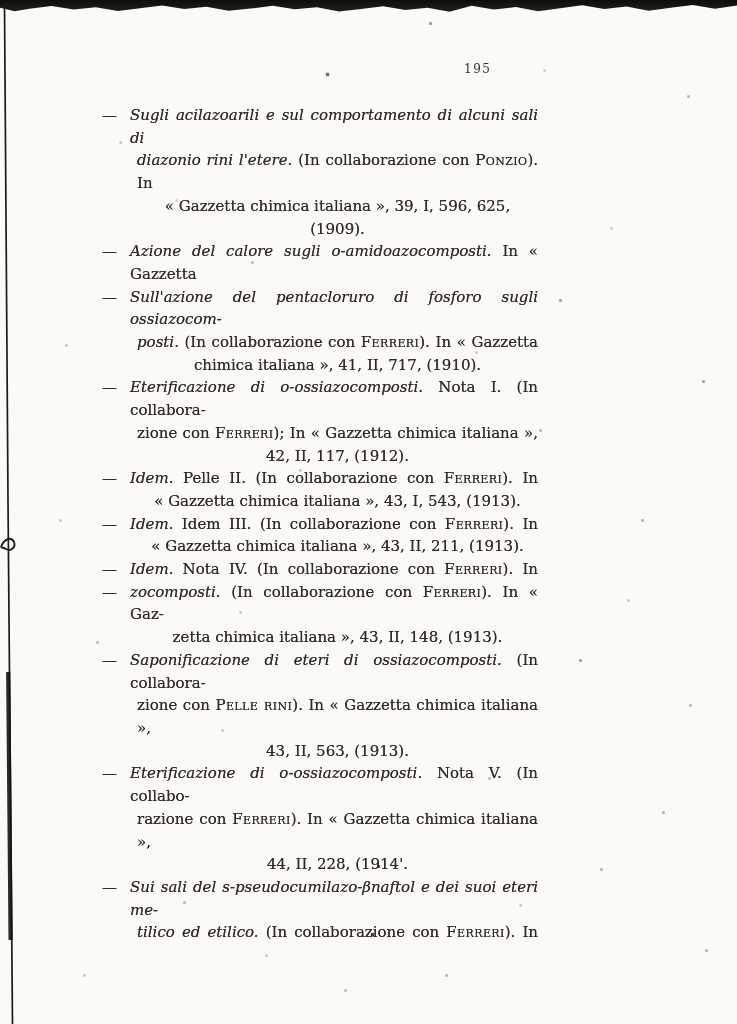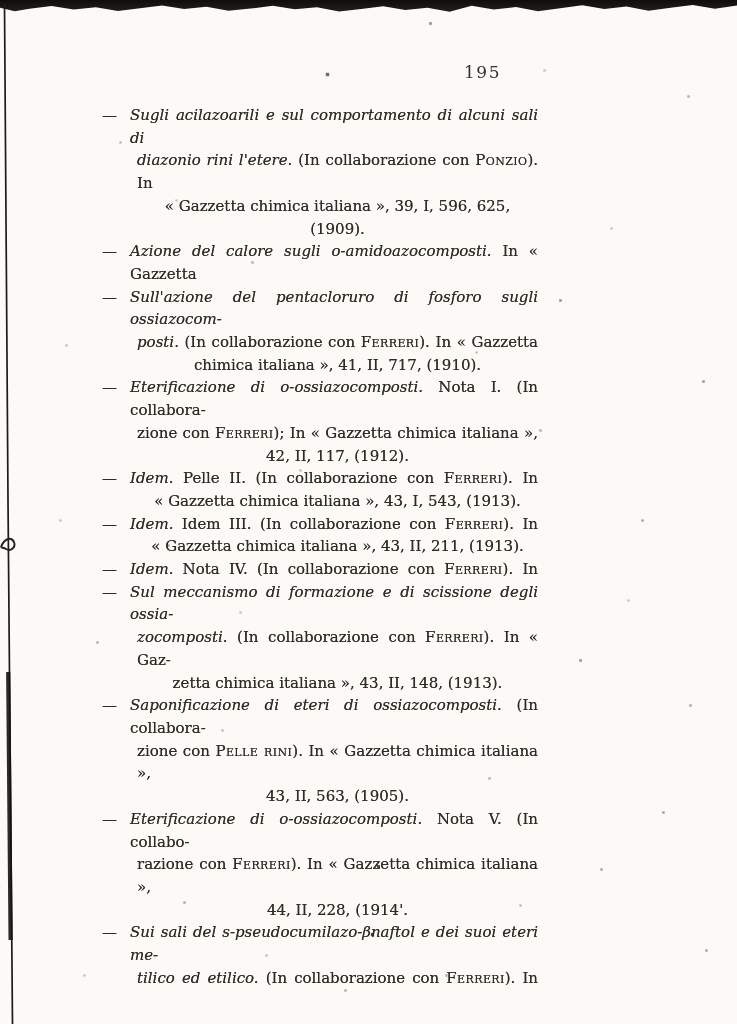--- a/index.html
+++ b/index.html
@@ -30,21 +30,21 @@
     position:absolute;top:0;left:0;width:737px;height:13px;
     background:linear-gradient(#0e0d0b,#24221c);
     clip-path:polygon(0% 0%,100% 0%,100% 42%,97% 68%,94% 38%,91% 60%,88% 82%,85% 50%,
       82% 70%,79% 40%,76% 64%,73% 86%,70% 54%,67% 74%,64% 44%,61% 90%,58% 60%,55% 76%,
       52% 48%,49% 70%,46% 88%,43% 56%,40% 72%,37% 44%,34% 66%,31% 82%,28% 52%,25% 70%,
       22% 42%,19% 64%,16% 84%,13% 56%,10% 74%,7% 46%,4% 68%,2% 86%,0% 60%);
   }
   .scan-left{position:absolute;top:0;left:0;}
   .page-number{
     position:absolute;left:464px;top:62px;
-    font-size:17px;letter-spacing:1.5px;color:#34322c;
+    font-size:12px;letter-spacing:1.5px;color:#34322c;
   }
   .bib{
     position:absolute;left:130px;top:104px;width:408px;
     font-size:15px;line-height:22.7px;color:#2e2b24;
     text-shadow:0 0 0.35px rgba(42,40,32,0.75);
   }
   .entry{position:relative;}
   .dash{position:absolute;left:-28px;top:0;}
   .line{text-align:center;}
   .line.just{text-align:justify;text-align-last:justify;}
@@ -100,29 +100,28 @@
         <span class="dash">—</span>
         <div class="line just"><span class="seg-i">Idem.</span><span class="seg-r"> Idem III. (In collaborazione con </span><span class="seg-sc">Ferreri</span><span class="seg-r">). In</span></div>
         <div class="line"><span class="seg-r">« Gazzetta chimica italiana », 43, II, 211, (1913).</span></div>
       </div>
       <div class="entry">
         <span class="dash">—</span>
         <div class="line just"><span class="seg-i">Idem.</span><span class="seg-r"> Nota IV. (In collaborazione con </span><span class="seg-sc">Ferreri</span><span class="seg-r">). In</span></div>
       </div>
       <div class="entry">
         <span class="dash">—</span>
-        <div class="line just"><span class="seg-i">Sul meccanismo di formazione e di scissione degli ossia-</span></div>
         <div class="line just"><span class="seg-i">zocomposti.</span><span class="seg-r"> (In collaborazione con </span><span class="seg-sc">Ferreri</span><span class="seg-r">). In « Gaz-</span></div>
         <div class="line"><span class="seg-r">zetta chimica italiana », 43, II, 148, (1913).</span></div>
       </div>
       <div class="entry">
         <span class="dash">—</span>
         <div class="line just"><span class="seg-i">Saponificazione di eteri di ossiazocomposti.</span><span class="seg-r"> (In collabora-</span></div>
         <div class="line just"><span class="seg-r">zione con </span><span class="seg-sc">Pelle rini</span><span class="seg-r">). In « Gazzetta chimica italiana »,</span></div>
-        <div class="line"><span class="seg-r">43, II, 563, (1905).</span></div>
+        <div class="line"><span class="seg-r">43, II, 563, (1913).</span></div>
       </div>
       <div class="entry">
         <span class="dash">—</span>
         <div class="line just"><span class="seg-i">Eterificazione di o-ossiazocomposti.</span><span class="seg-r"> Nota V. (In collabo-</span></div>
         <div class="line just"><span class="seg-r">razione con </span><span class="seg-sc">Ferreri</span><span class="seg-r">). In « Gazzetta chimica italiana »,</span></div>
         <div class="line"><span class="seg-r">44, II, 228, (1914'.</span></div>
       </div>
       <div class="entry">
         <span class="dash">—</span>
         <div class="line just"><span class="seg-i">Sui sali del s-pseudocumilazo-βnaftol e dei suoi eteri me-</span></div>

